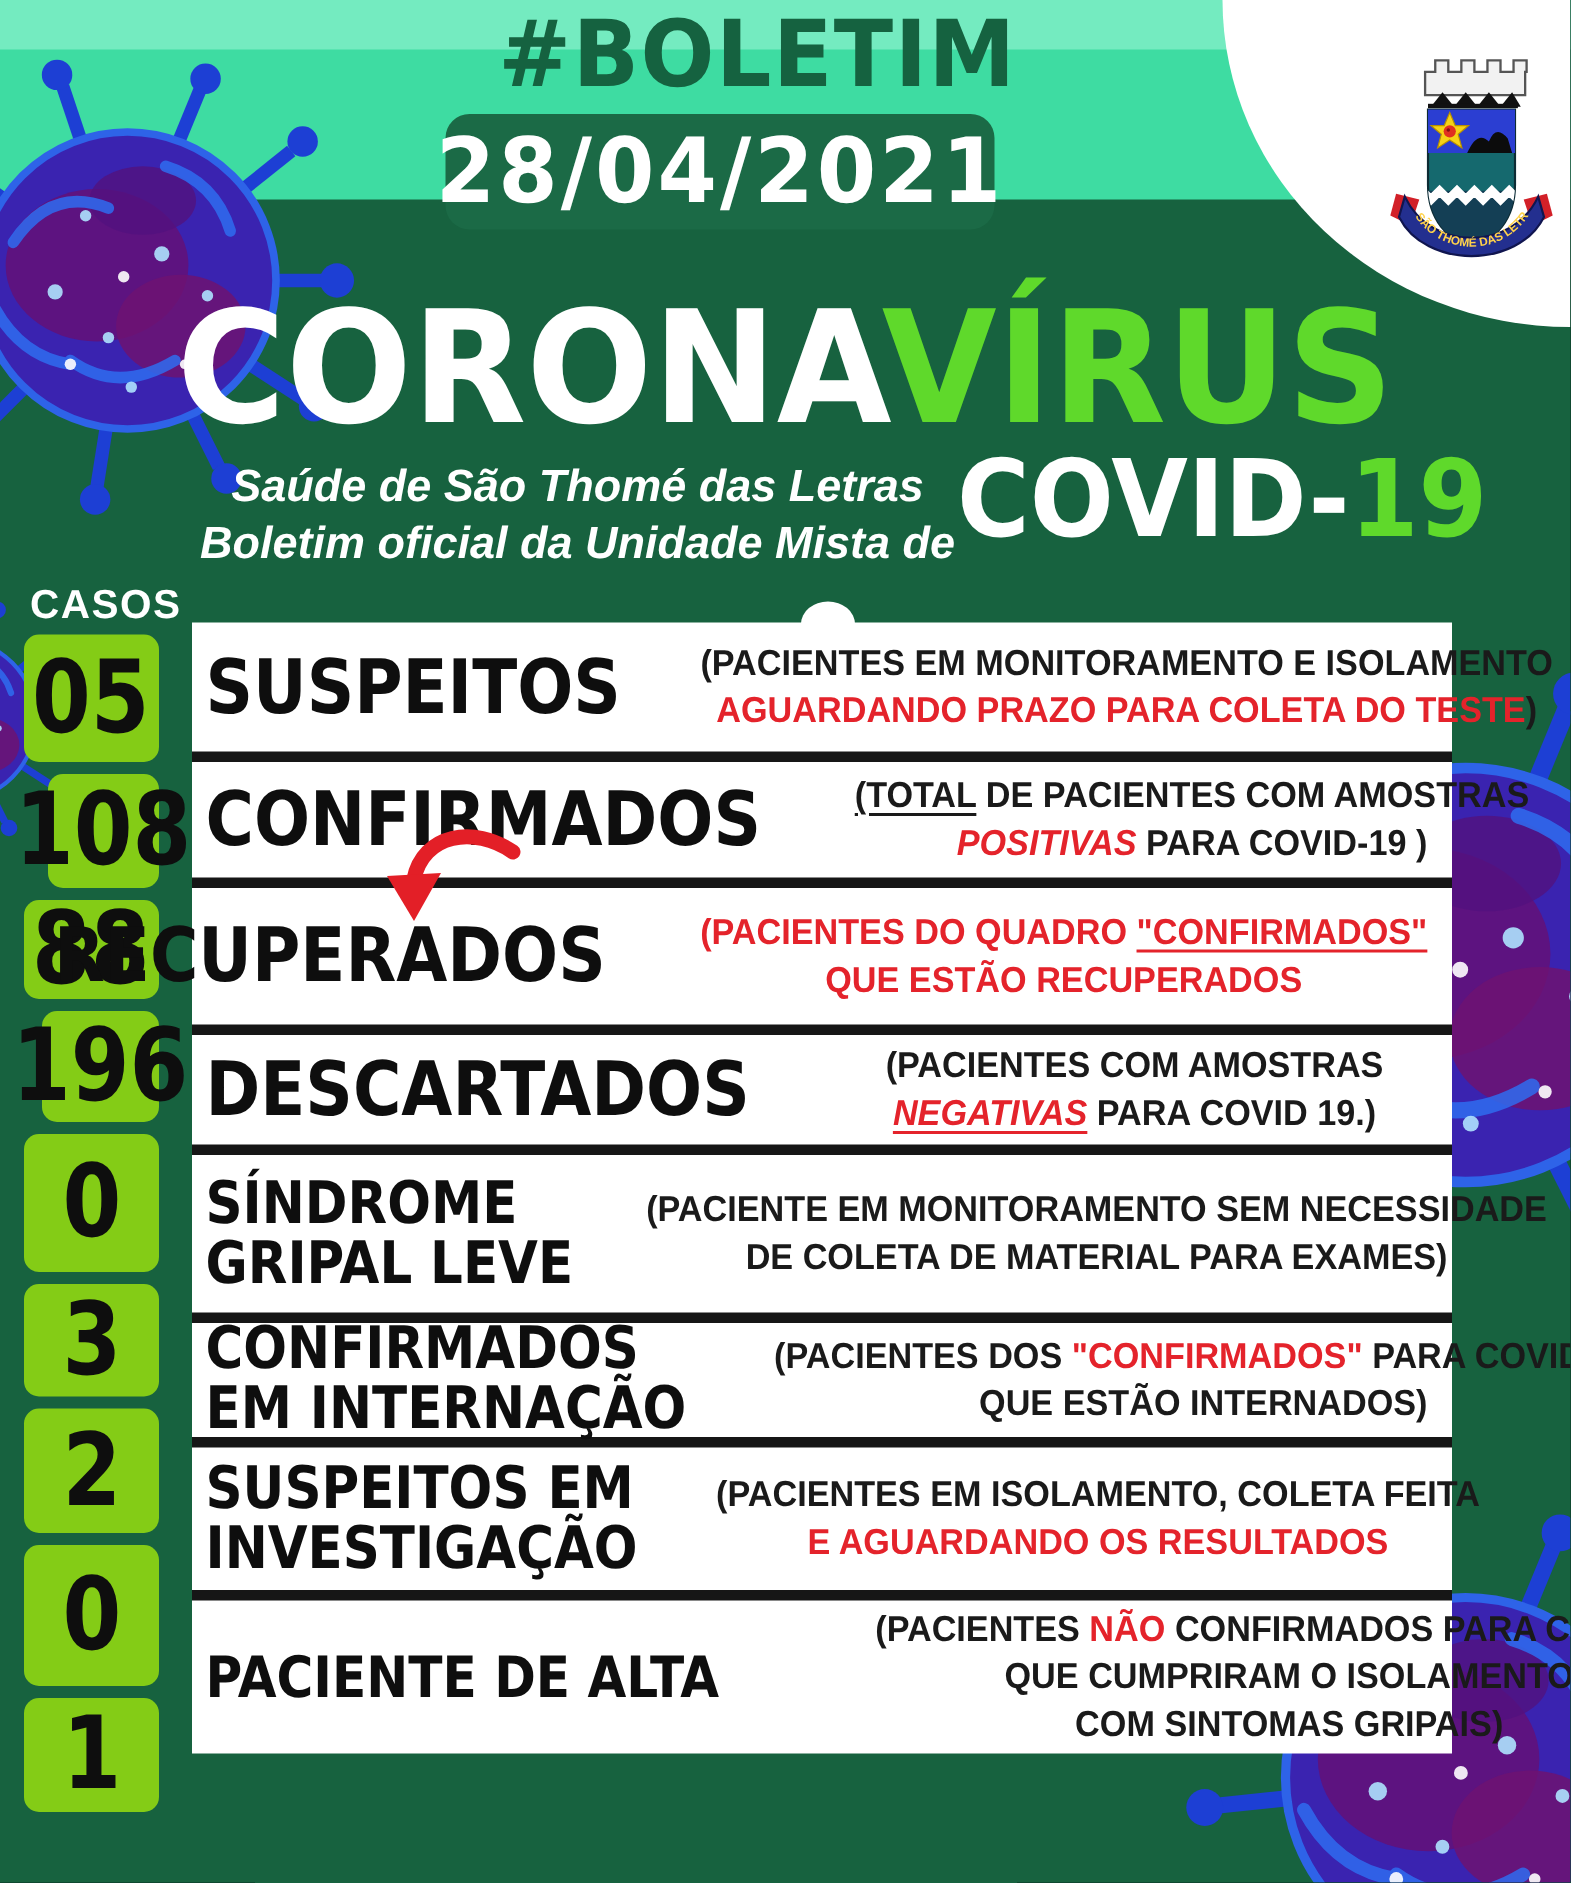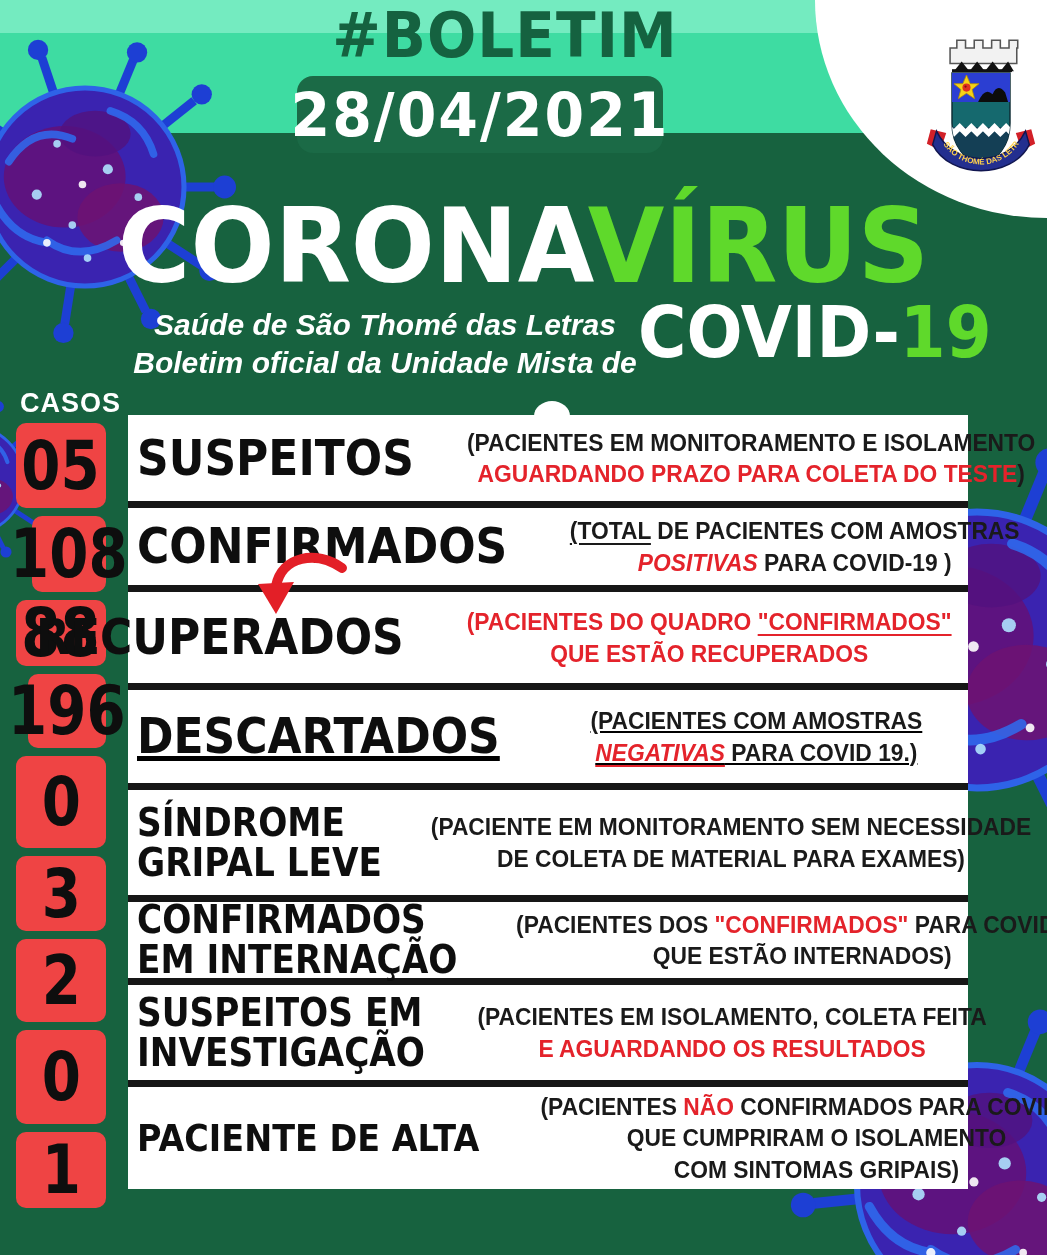--- a/index.html
+++ b/index.html
@@ -33,21 +33,21 @@
   .t-white{color:#fff;} .t-green{color:var(--accent,#5FD92B);}
 
   .subtitle{position:absolute;top:306px;left:115px;width:540px;text-align:center;font-size:30px;line-height:1.25;
     font-weight:bold;font-style:italic;color:#fff;font-family:"Liberation Sans",sans-serif;}
   .covid{position:absolute;top:298px;left:638px;width:340px;text-align:center;font-size:66px;line-height:1;
     transform:scaleY(1.08);transform-origin:top center;white-space:nowrap;}
 
   .cases-label{position:absolute;top:388px;left:20px;font-size:27px;font-weight:bold;color:#fff;letter-spacing:1px;}
 
   .numbers-column{position:absolute;top:423px;left:16px;width:90px;display:flex;flex-direction:column;gap:8px;}
-  .numbox{background:#ef4444;border-radius:10px;display:flex;align-items:center;justify-content:center;overflow:visible;}
+  .numbox{background:#84cc16;border-radius:10px;display:flex;align-items:center;justify-content:center;overflow:visible;}
   .numval{font-family:"DejaVu Sans","Liberation Sans",sans-serif;font-weight:bold;font-size:64px;color:#0e0e0e;
     transform:scale(0.88,1.05);white-space:nowrap;}
 
   .panel{position:absolute;top:415px;left:128px;width:840px;background:#fff;}
   .notch{position:absolute;top:401px;left:534px;width:36px;height:30px;background:#fff;border-radius:50%;}
 
   .row{display:flex;align-items:center;box-sizing:border-box;border-bottom:7px solid #161616;padding:0 4px 0 9px;}
   .row:last-child{border-bottom:none;}
   .label{font-family:"DejaVu Sans","Liberation Sans",sans-serif;font-weight:bold;color:#0e0e0e;line-height:1.02;
     white-space:nowrap;transform:scaleX(0.88);transform-origin:0 50%;font-size:50px;}
@@ -249,21 +249,21 @@
       </div>
       <div class="row" style="height: 98px; justify-content: flex-end;">
         <div class="label">
           <div>RECUPERADOS</div>
         </div>
         <div class="desc">
           <div class="dline"><span class="red">(PACIENTES DO QUADRO  </span><span class="red und">"CONFIRMADOS"</span></div>
           <div class="dline"><span class="red">QUE ESTÃO RECUPERADOS</span></div>
         </div>
       </div>
-      <div class="row" style="height: 100px; text-decoration: underline;">
+      <div class="row" style="height: 80px;">
         <div class="label">
           <div>DESCARTADOS</div>
         </div>
         <div class="desc">
           <div class="dline"><span>(PACIENTES COM AMOSTRAS</span></div>
           <div class="dline"><span class="red und ital">NEGATIVAS</span><span> PARA COVID 19.)</span></div>
         </div>
       </div>
       <div class="row" style="height: 112px; align-items: center;">
         <div class="label two">
@@ -288,21 +288,21 @@
       <div class="row" style="height: 102px;">
         <div class="label two">
           <div>SUSPEITOS EM</div>
           <div>INVESTIGAÇÃO</div>
         </div>
         <div class="desc">
           <div class="dline"><span>(PACIENTES EM ISOLAMENTO, COLETA FEITA</span></div>
           <div class="dline"><span class="red">E  AGUARDANDO OS RESULTADOS</span></div>
         </div>
       </div>
-      <div class="row" style="height: 102px;">
+      <div class="row" style="height: 102px; gap: 43px;">
         <div class="label">
           <div>PACIENTE DE ALTA</div>
         </div>
         <div class="desc">
           <div class="dline"><span>(PACIENTES </span><span class="red">NÃO</span><span> CONFIRMADOS PARA COVID-19</span></div>
           <div class="dline"><span>QUE CUMPRIRAM O ISOLAMENTO</span></div>
           <div class="dline"><span>COM SINTOMAS GRIPAIS)</span></div>
         </div>
       </div>
     </div>

